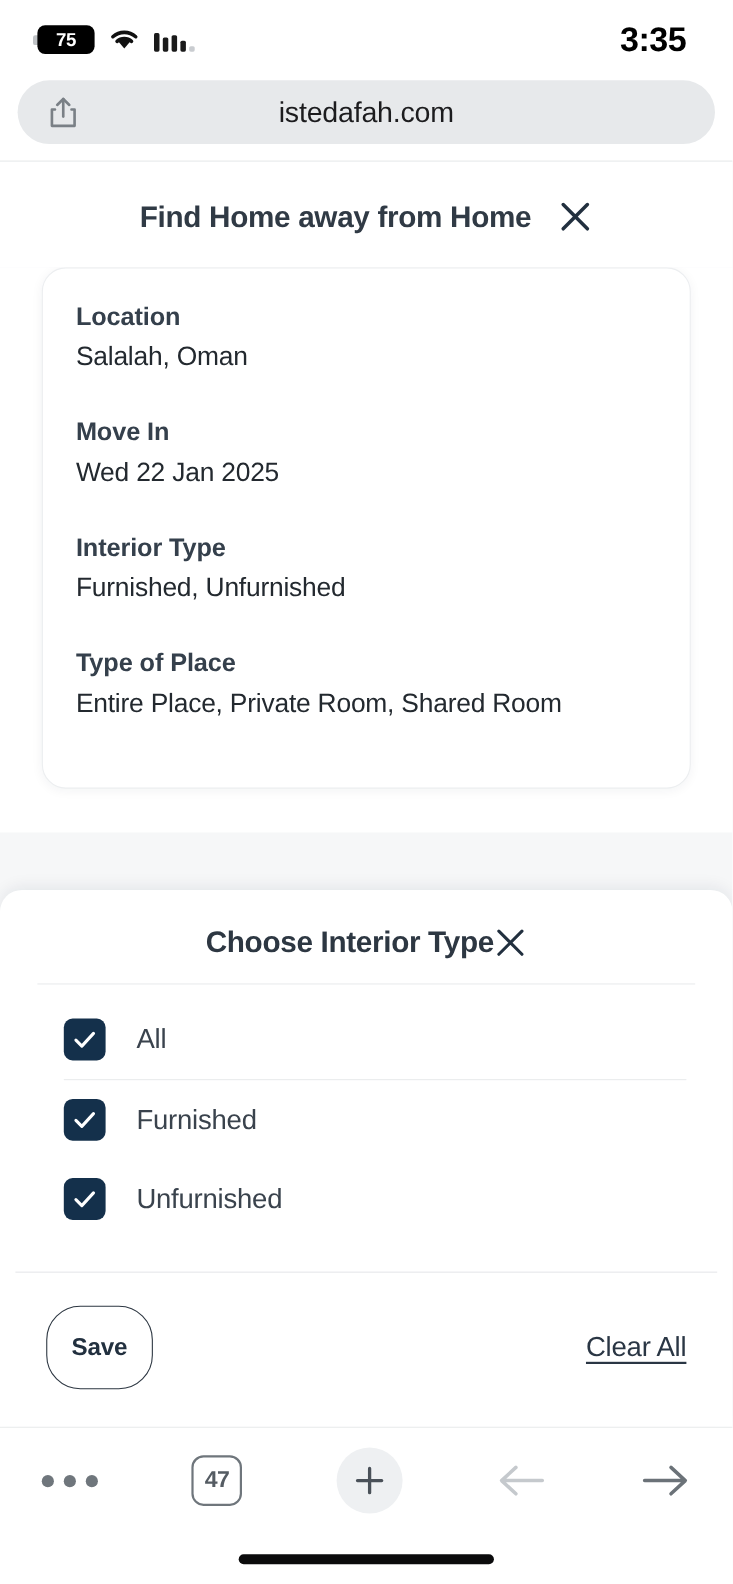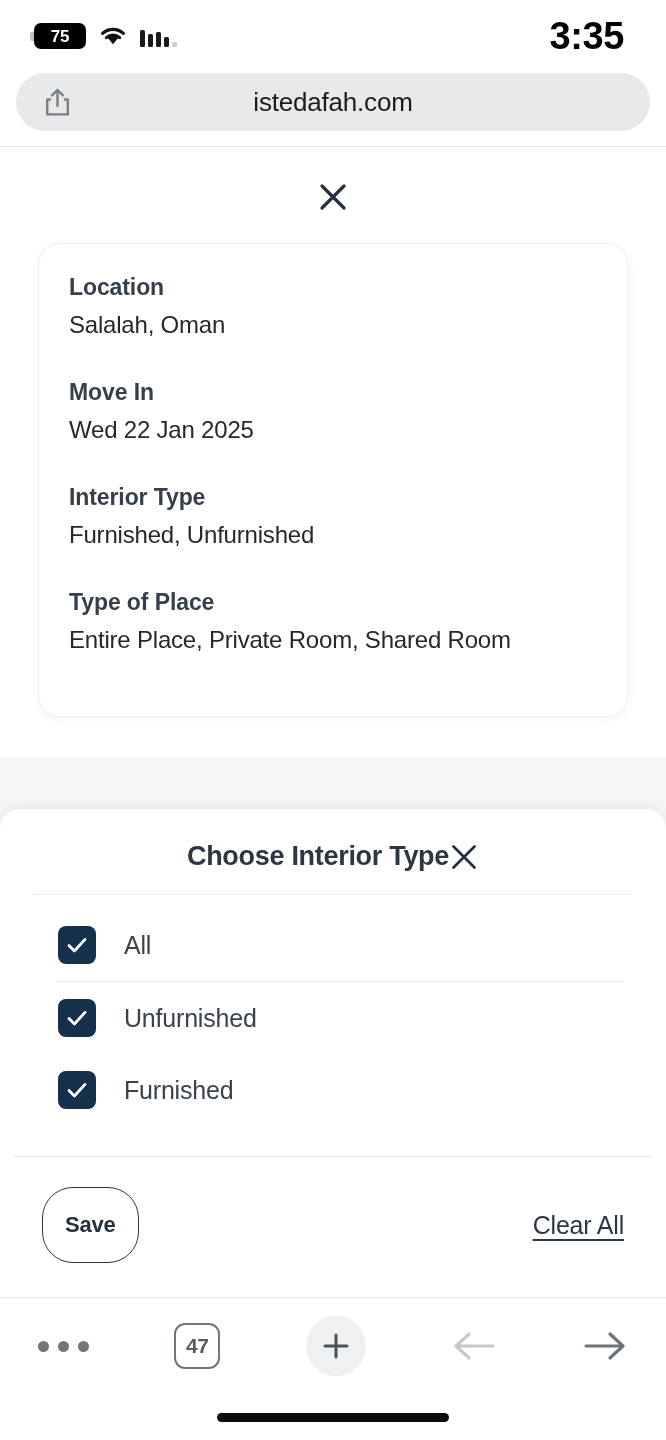--- a/index.html
+++ b/index.html
@@ -40,21 +40,21 @@
   }
   .wifi-icon { width:28px; height:22px; display:block; }
   .signal-icon { display:flex; align-items:flex-end; gap:3px; height:22px; }
   .signal-icon i { width:5px; border-radius:1.5px; background:#1a1a1a; display:block; }
   .signal-icon i.b1 { height:17px; }
   .signal-icon i.b2 { height:13px; }
   .signal-icon i.b3 { height:15px; }
   .signal-icon i.b4 { height:10px; }
   .signal-icon i.dim { background:#c9ccd0; height:5px; }
   .status-time {
-    font-size:38px; font-weight:700; color:#000000;
+    font-size:31px; font-weight:700; color:#000000;
     letter-spacing:-0.4px;
   }
 
   
   .urlbar-row {
     flex:0 0 74px; display:flex; align-items:center;
     padding:0 16px 14px 16px; background:#ffffff;
   }
   .urlbar {
     flex:1; height:58px; background:#e7e9eb; border-radius:29px;
@@ -233,20 +233,21 @@
         <path d="M6 11.5 L3.2 11.5 L3.2 26.4 L23.8 26.4 L23.8 11.5 L21 11.5" stroke="#7a8086" stroke-width="2.4" fill="none" stroke-linejoin="round" stroke-linecap="round"></path>
       </svg>
       <div class="url-text">istedafah.com</div>
     </div>
   </div>
   <div class="urlbar-divider"></div>
 
   <div class="page">
 
     <div class="page-header">
+      <div class="page-title">Find Home away from Home</div>
       <svg class="close-x" viewBox="0 0 32 32">
         <path d="M5 5 L27 27 M27 5 L5 27" stroke="#22303f" stroke-width="3.2" stroke-linecap="round"></path>
       </svg>
     </div>
 
     <div class="scroll-area">
       <div class="search-card">
 
         <div class="field">
           <div class="field-label">Location</div>
@@ -295,30 +296,30 @@
         </div>
 
         <div class="opt-rule"></div>
 
         <div class="opt-row">
           <div class="checkbox">
             <svg viewBox="0 0 24 24">
               <path d="M4 12.6 L9.4 18 L20 6.4" stroke="#ffffff" stroke-width="2.8" fill="none" stroke-linecap="round" stroke-linejoin="round"></path>
             </svg>
           </div>
-          <div class="opt-label">Unfurnished</div>
+          <div class="opt-label">Furnished</div>
         </div>
 
         <div class="opt-row">
           <div class="checkbox">
             <svg viewBox="0 0 24 24">
               <path d="M4 12.6 L9.4 18 L20 6.4" stroke="#ffffff" stroke-width="2.8" fill="none" stroke-linecap="round" stroke-linejoin="round"></path>
             </svg>
           </div>
-          <div class="opt-label">Furnished</div>
+          <div class="opt-label">Unfurnished</div>
         </div>
 
       </div>
 
       <div class="sheet-foot-rule"></div>
       <div class="sheet-foot">
         <button class="save-btn">Save</button>
         <span class="clear-link">Clear All</span>
       </div>
     </div>

